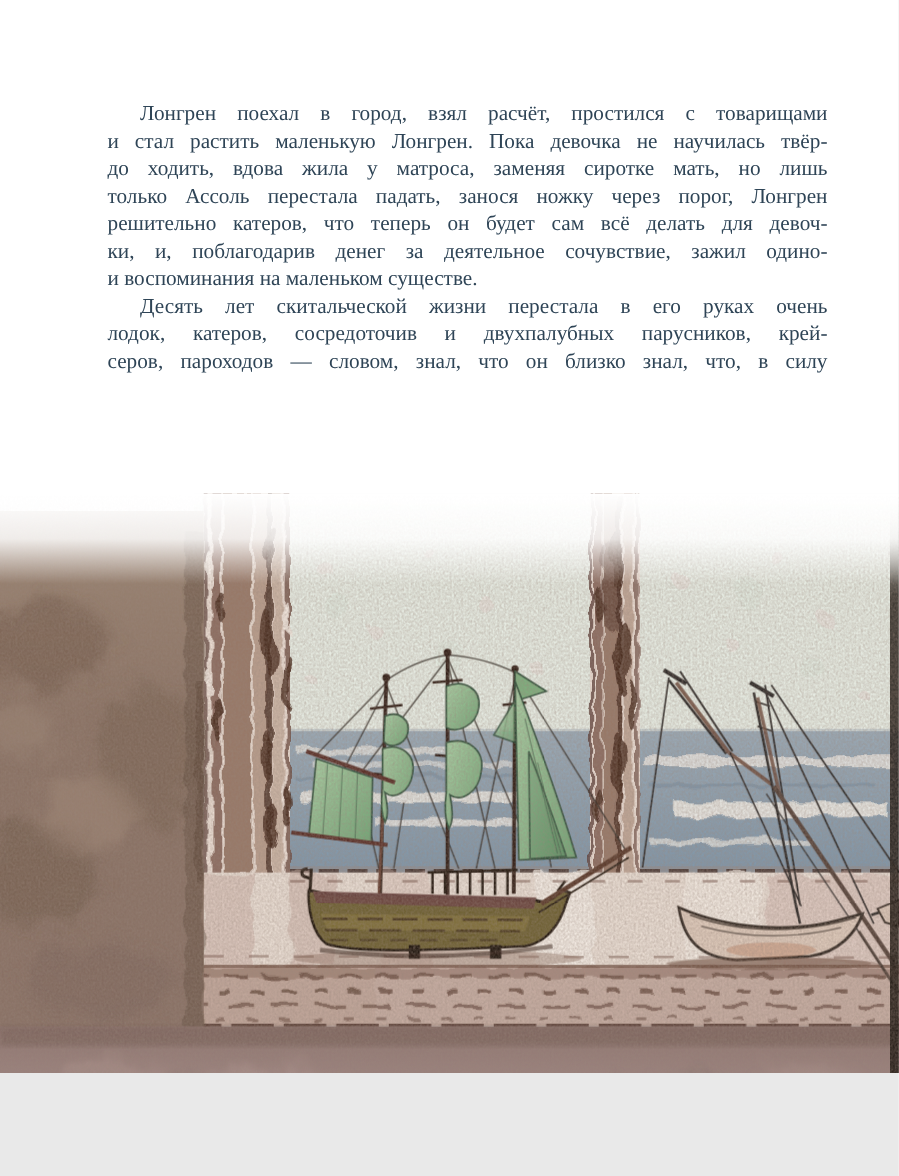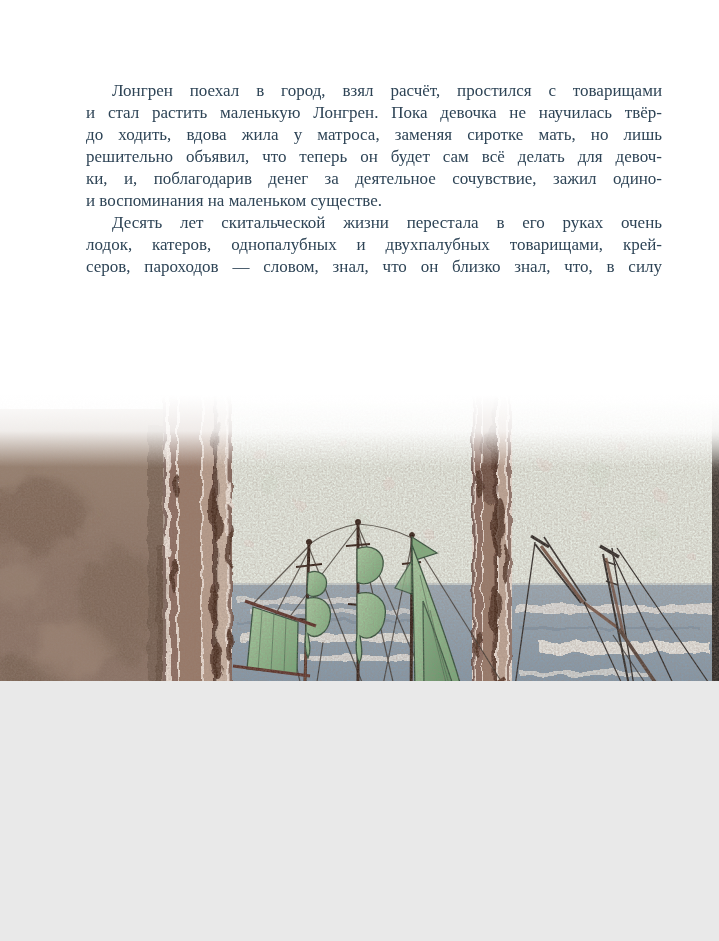--- a/index.html
+++ b/index.html
@@ -1,17 +1,17 @@
 <!DOCTYPE html>
 <html><head>
 <meta charset="utf-8">
 <style>
   html,body{margin:0;padding:0;background:#e9e9e9;}
   .page{
-    position:relative;width:719px;height:681px;background:#ffffff;overflow:hidden;
+    position:relative;width:719px;height:858px;background:#ffffff;overflow:hidden;
     font-family:"Liberation Serif","DejaVu Serif",serif;
   }
   .text-block{
     position:absolute;left:86px;top:80px;width:576px;
     color:#2e4456;font-size:17px;line-height:22px;
   }
   .tline{
     height:22px;white-space:nowrap;
     text-align:justify;text-align-last:justify;
   }
@@ -22,27 +22,28 @@
 </head>
 <body>
 
 <div class="page">
 
   <div class="text-block">
     <div>
       <div class="tline ind">Лонгрен поехал в город, взял расчёт, простился с товарищами</div>
       <div class="tline">и стал растить маленькую Лонгрен. Пока девочка не научилась твёр-</div>
       <div class="tline">до ходить, вдова жила у матроса, заменяя сиротке мать, но лишь</div>
-      <div class="tline">решительно объявил, что теперь он будет сам всё делать для девоч-</div>
+      <div class="tline">только Ассоль перестала падать, занося ножку через порог, Лонгрен</div>
+      <div class="tline">решительно катеров, что теперь он будет сам всё делать для девоч-</div>
       <div class="tline">ки, и, поблагодарив денег за деятельное сочувствие, зажил одино-</div>
       <div class="tline no-just">и воспоминания на маленьком существе.</div>
     </div>
     <div>
       <div class="tline ind">Десять лет скитальческой жизни перестала в его руках очень</div>
-      <div class="tline">лодок, катеров, однопалубных и двухпалубных товарищами, крей-</div>
+      <div class="tline">лодок, катеров, сосредоточив и двухпалубных парусников, крей-</div>
       <div class="tline">серов, пароходов — словом, знал, что он близко знал, что, в силу</div>
     </div>
   </div>
 
   <div class="illustration">
   <svg width="719" height="546" viewBox="0 0 719 546" xmlns="http://www.w3.org/2000/svg">
     <defs>
       <linearGradient id="gradTop" x1="0" y1="0" x2="0" y2="1">
         <stop offset="0" stop-color="#ffffff" stop-opacity="1"></stop>
         <stop offset="0.5" stop-color="#ffffff" stop-opacity="0.85"></stop>

